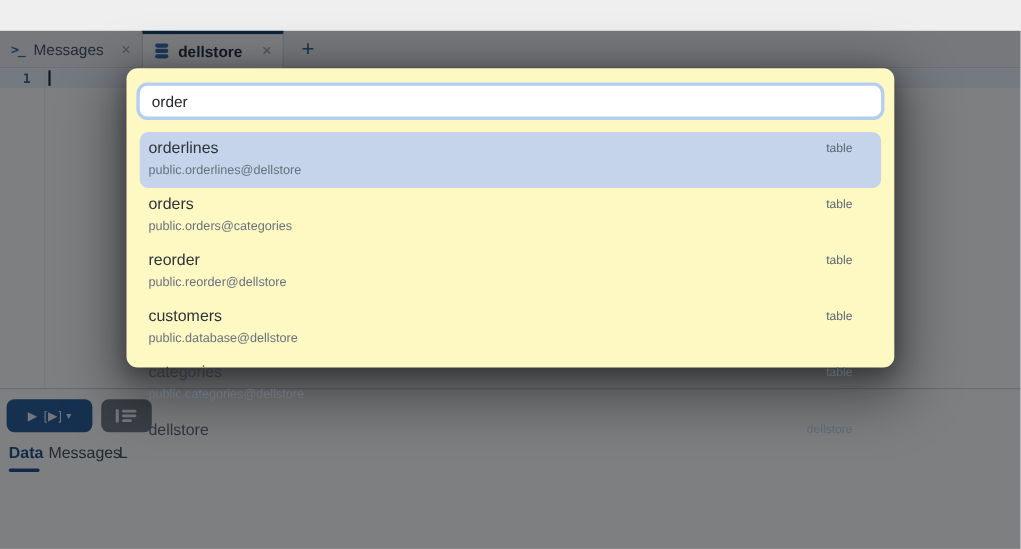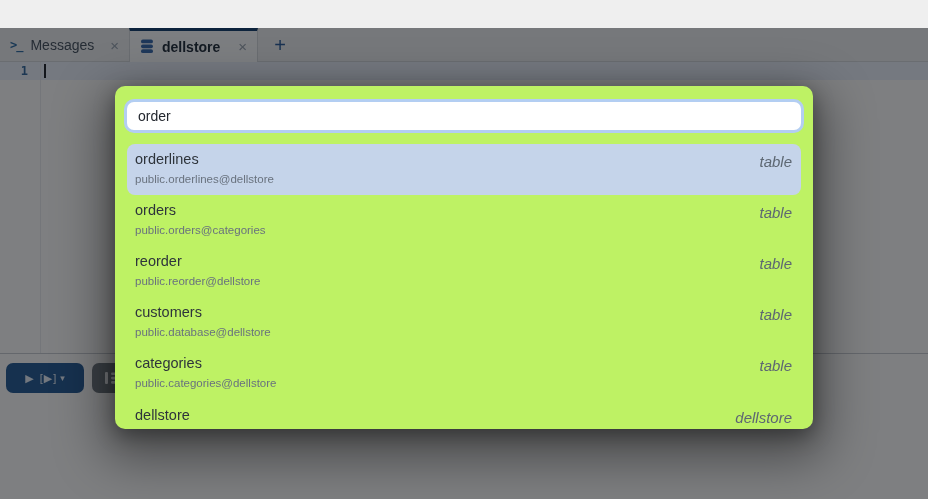--- a/index.html
+++ b/index.html
@@ -51,34 +51,34 @@
   .rtab-messages { left:44px; }
   .rtab-clipped { left:108px; }
   .rtab-underline { position:absolute; left:8px; top:26px; width:28px; height:3px;
                     background:#1d4e89; border-radius:2px; }
 
   
   .overlay { position:absolute; left:0; top:28px; right:0; bottom:0;
              background:rgba(8,10,13,0.52); z-index:5; }
 
   
-  .modal { position:absolute; left:115px; top:62px; width:698px; height:343px;
-           background:#bef264; border-radius:10px; z-index:10;
-           box-shadow:0 18px 50px 12px rgba(0,0,0,0.40), 0 6px 20px rgba(0,0,0,0.35);margin-top:24px; }
+  .modal { position:absolute; left:115px; top:62px; width:698px; height:272px;
+           background:#fef9c3; border-radius:10px; z-index:10;
+           box-shadow:0 18px 50px 12px rgba(0,0,0,0.40), 0 6px 20px rgba(0,0,0,0.35); }
   .search-input { position:absolute; left:9px; top:13px; width:680px; height:34px;
                   border:3px solid #b3cef2; border-radius:10px; background:#ffffff;
                   font-family:"Liberation Sans", sans-serif; font-size:14px; color:#23272e;
                   padding:0 11px; outline:none; }
   .result-list { position:absolute; left:12px; top:58px; width:674px; }
   .row { position:relative; height:51px; border-radius:8px; cursor:pointer; }
   .row.selected { background:#c5d4ea;text-align:right; }
   .row.single { height:44px; }
   .row-name { position:absolute; left:8px; top:7px; font-size:14.5px; color:#2e343b; white-space:nowrap; }
   .row-path { position:absolute; left:8px; top:29px; font-size:11.5px; color:#69727e; white-space:nowrap; }
-  .row-type { position:absolute; right:9px; top:9px; font-size:15px; color:#5d6772;font-style:italic; }
+  .row-type { position:absolute; right:26px; top:9px; font-size:11px; color:#5d6772; }
   .row.single .row-name { top:8px; }
   .row.single .row-type { top:10px; }
 </style>
 </head>
 <body>
 
 <div class="screen">
 
   <div style="position:absolute;left:0;top:0;width:100%;height:28px;background:#efefef;"></div>
 
@@ -130,20 +130,26 @@
           <svg width="20" height="14" viewBox="0 0 20 14">
             <rect x="0" y="1" width="3" height="12" rx="1" fill="#f2f5f8"></rect>
             <rect x="6" y="1.5" width="13" height="2.6" rx="1.3" fill="#f2f5f8"></rect>
             <rect x="6" y="5.8" width="13" height="2.6" rx="1.3" fill="#f2f5f8"></rect>
             <rect x="6" y="10.1" width="9" height="2.6" rx="1.3" fill="#f2f5f8"></rect>
           </svg>
         </span>
       </div>
     </div>
 
+    <div class="results">
+      <span class="rtab rtab-data">Data</span>
+      <span class="rtab rtab-messages">Messages</span>
+      <span class="rtab rtab-clipped">L</span>
+      <div class="rtab-underline"></div>
+    </div>
   </div>
 
   <div class="overlay"></div>
 
   <div class="modal">
     <input class="search-input" type="text" value="order" style="">
     <div class="result-list">
 
       <div class="row selected">
         <span class="row-name">orderlines</span>

